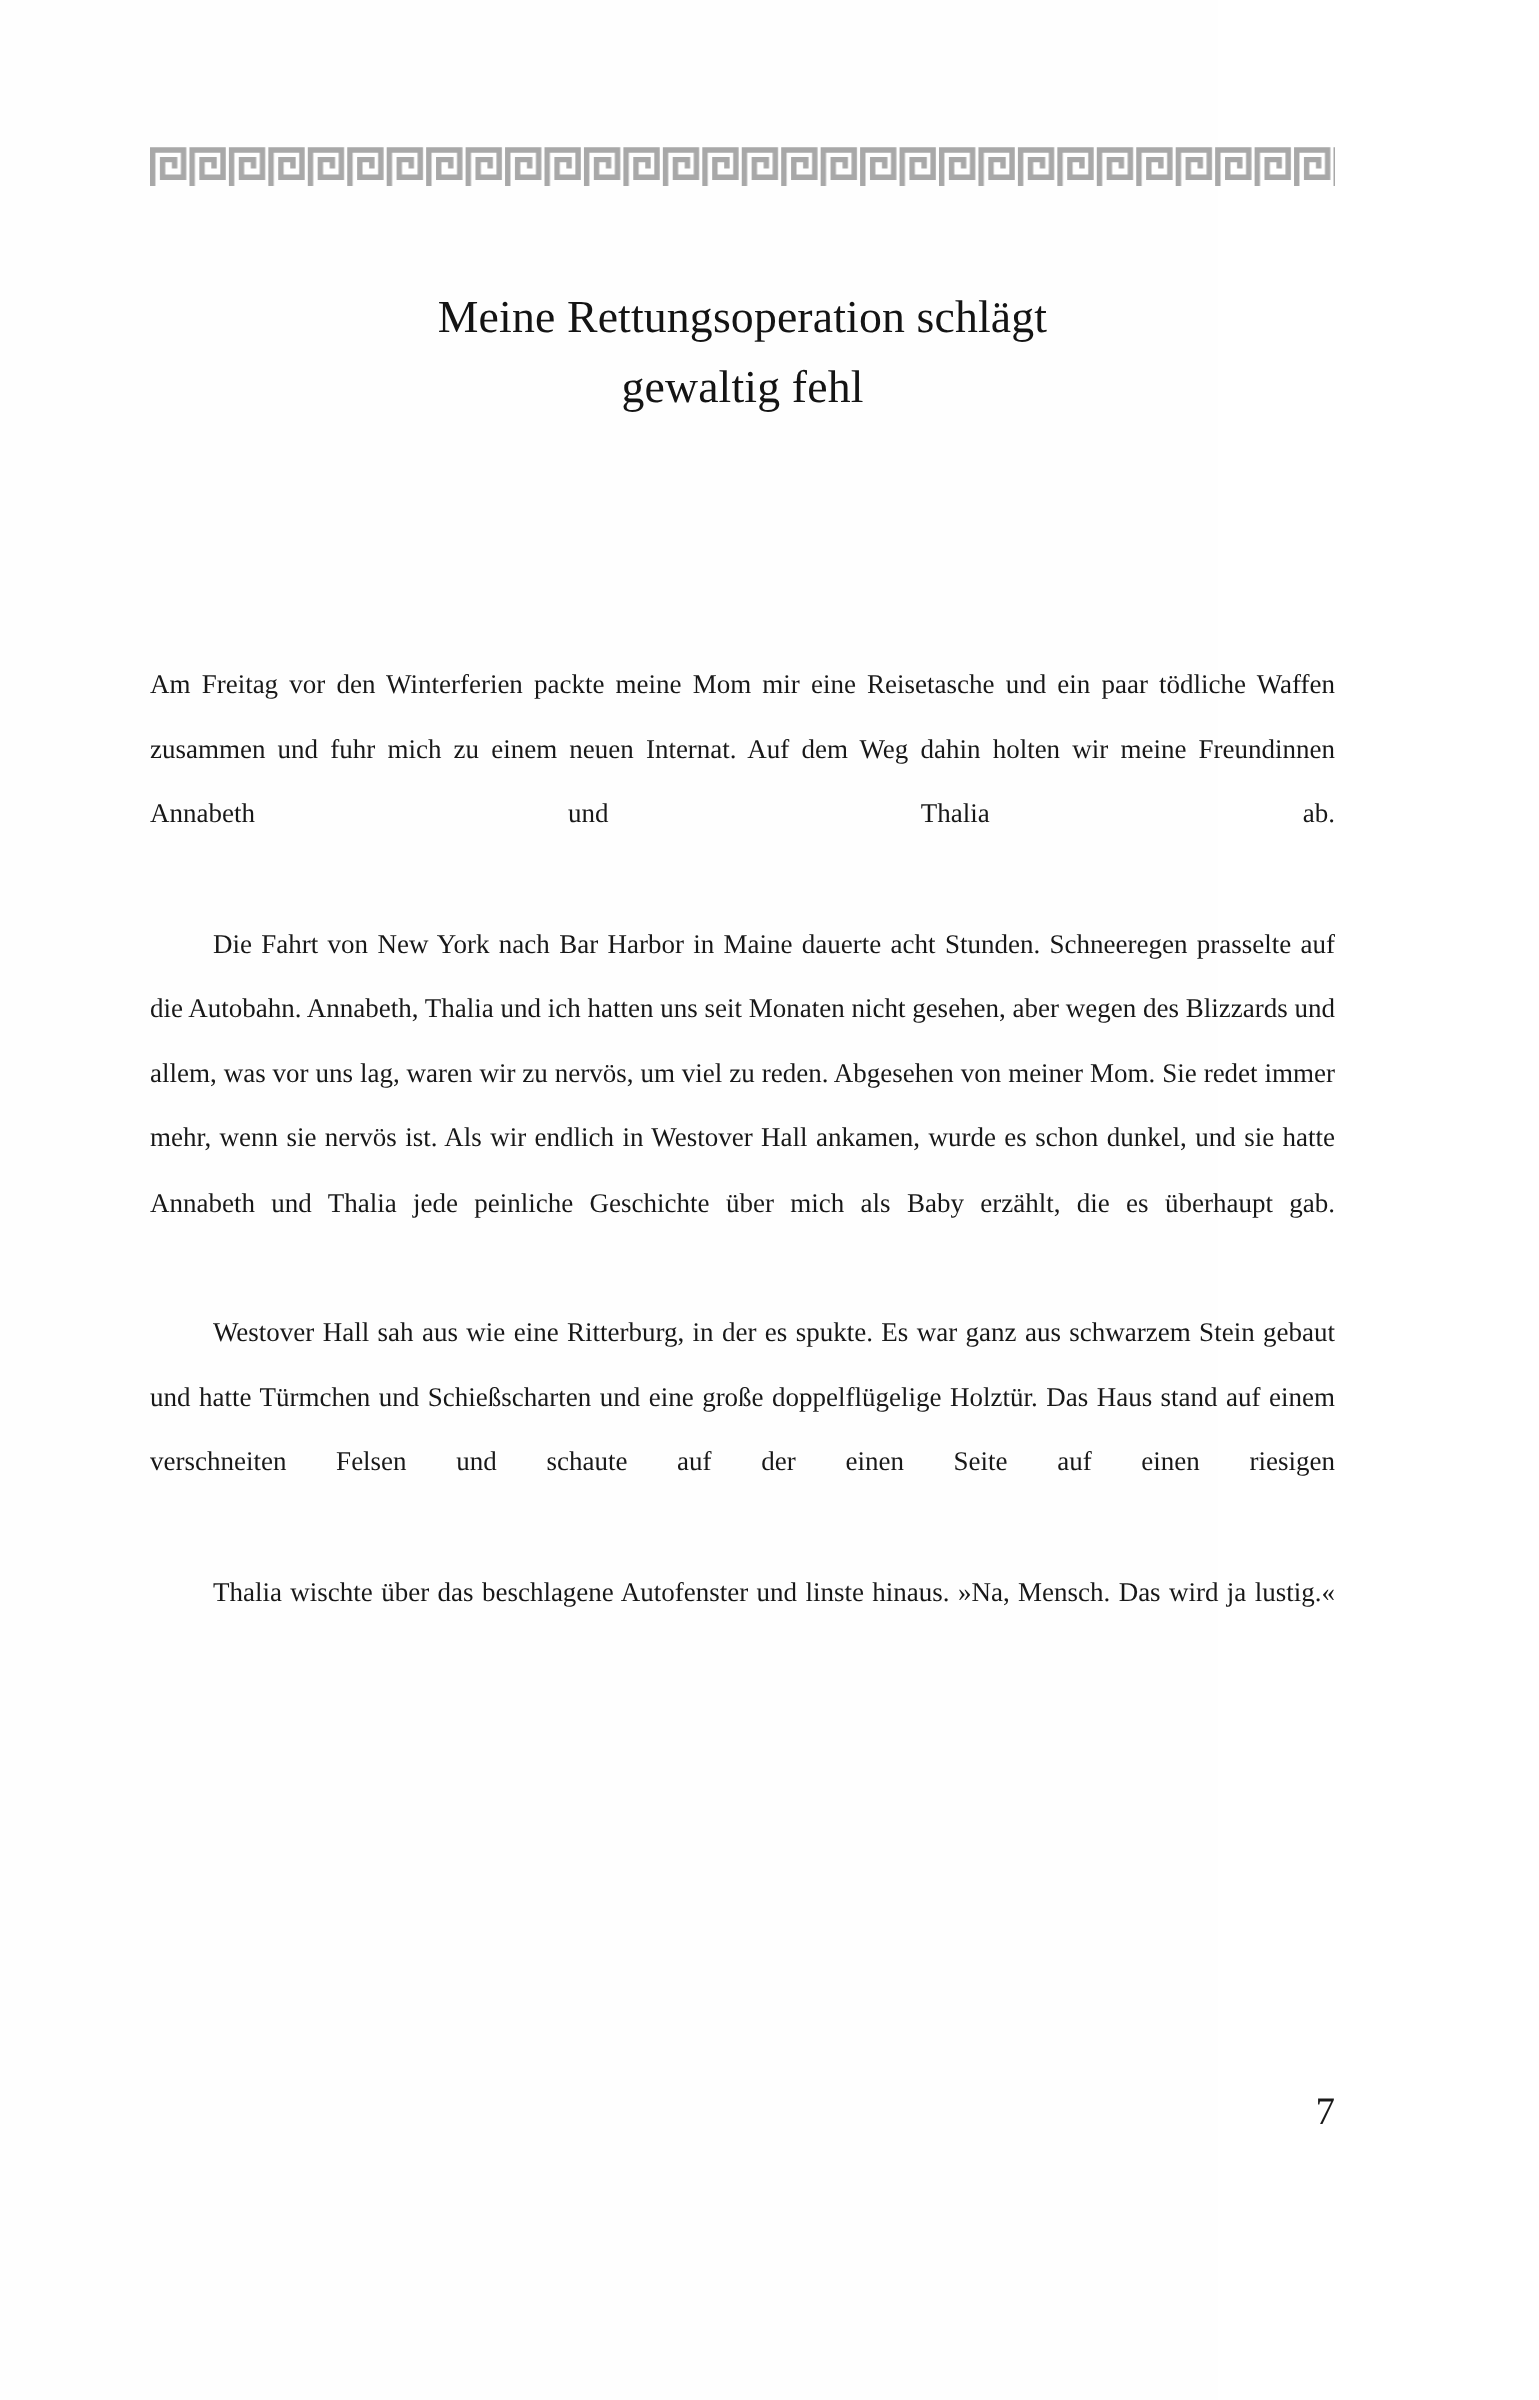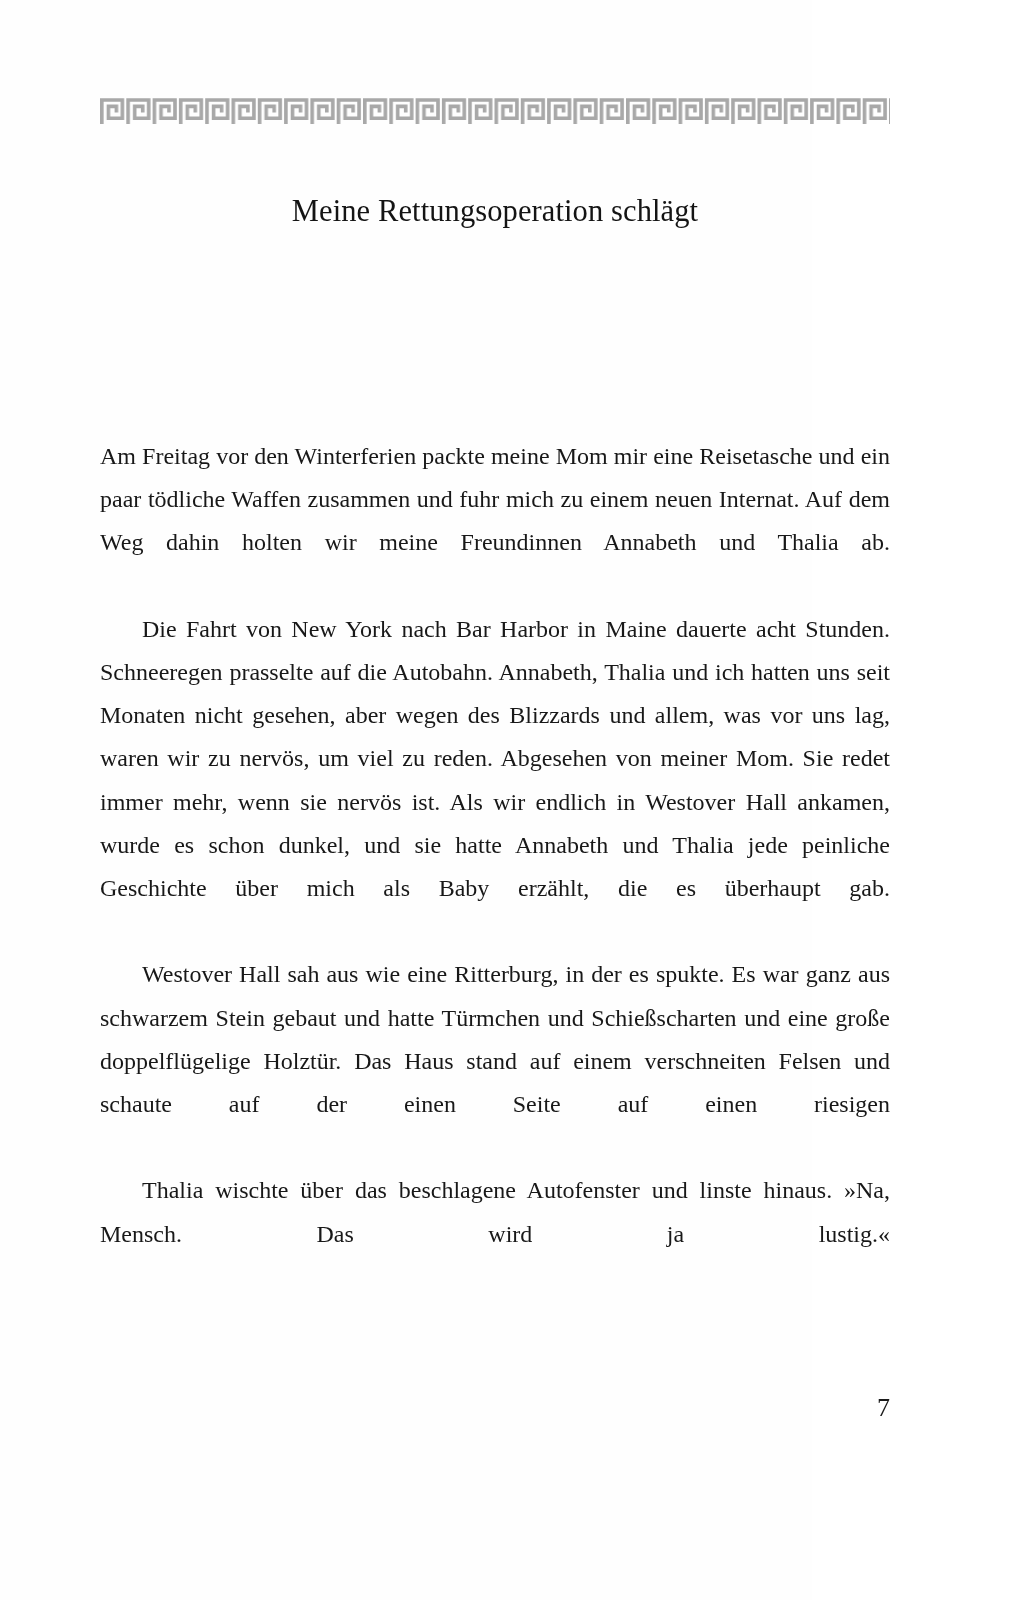--- a/index.html
+++ b/index.html
@@ -56,21 +56,21 @@
     display: block;
     white-space: nowrap;
   }
 
   
   .body-text {
     position: absolute;
     left: 100px;
     top: 435px;
     width: 790px;
-    font-size: 24px;
+    font-size: 18px;
     line-height: 43.2px;
     text-align: justify;
     text-justify: inter-word;
     color: #181818;
     hyphens: none;
   }
   .body-text p {
     margin: 0;
     text-indent: 0;
   }
@@ -109,20 +109,21 @@
             <path d="M 1.8 28 L 1.8 4 L 22.4 4 L 22.4 22.2 L 8.4 22.2 L 8.4 10.4 L 16.4 10.4 L 16.4 16.4"></path>
           </g>
         </pattern>
       </defs>
       <rect x="0" y="0" width="790" height="30" fill="url(#meander)"></rect>
     </svg>
   </div>
 
   <h1 class="chapter-title">
     <span class="tline">Meine Rettungsoperation schlägt</span>
+    <span class="tline">gewaltig fehl</span>
   </h1>
 
   <div class="body-text">
     <p>Am Freitag vor den Winterferien packte meine Mom mir eine Reisetasche und ein paar tödliche Waffen zusammen und fuhr mich zu einem neuen Internat. Auf dem Weg dahin holten wir meine Freundinnen Annabeth und Thalia ab.</p>
     <p class="indented">Die Fahrt von New York nach Bar Harbor in Maine dauerte acht Stunden. Schneeregen prasselte auf die Autobahn. Annabeth, Thalia und ich hatten uns seit Monaten nicht gesehen, aber wegen des Blizzards und allem, was vor uns lag, waren wir zu nervös, um viel zu reden. Abgesehen von meiner Mom. Sie redet immer mehr, wenn sie nervös ist. Als wir endlich in Westover Hall ankamen, wurde es schon dunkel, und sie hatte Annabeth und Thalia jede peinliche Geschichte über mich als Baby erzählt, die es überhaupt gab.</p>
     <p class="indented">Westover Hall sah aus wie eine Ritterburg, in der es spukte. Es war ganz aus schwarzem Stein gebaut und hatte Türmchen und Schießscharten und eine große doppelflügelige Holztür. Das Haus stand auf einem verschneiten Felsen und schaute auf der einen Seite auf einen riesigen</p>
     <p class="indented">Thalia wischte über das beschlagene Autofenster und linste hinaus. »Na, Mensch. Das wird ja lustig.«</p>
   </div>
 
   <div class="folio">7</div>

